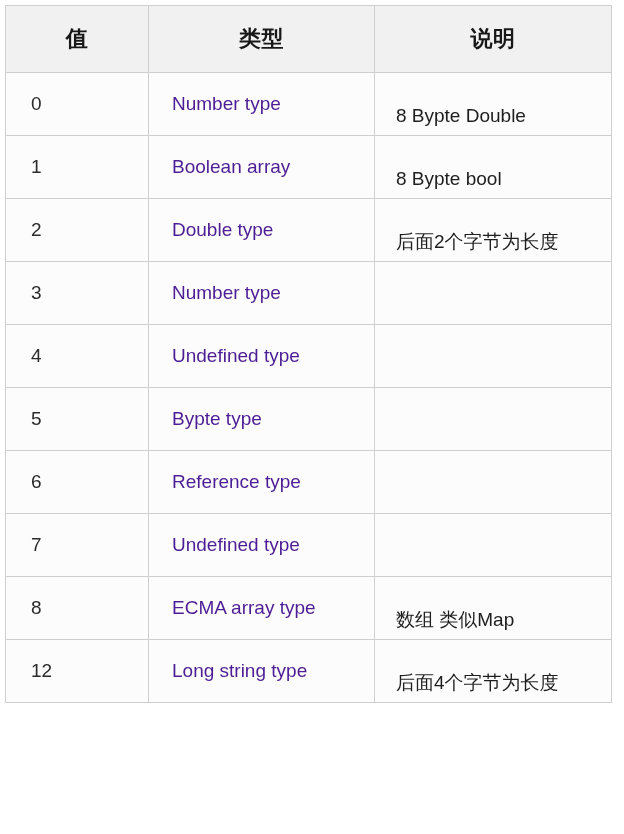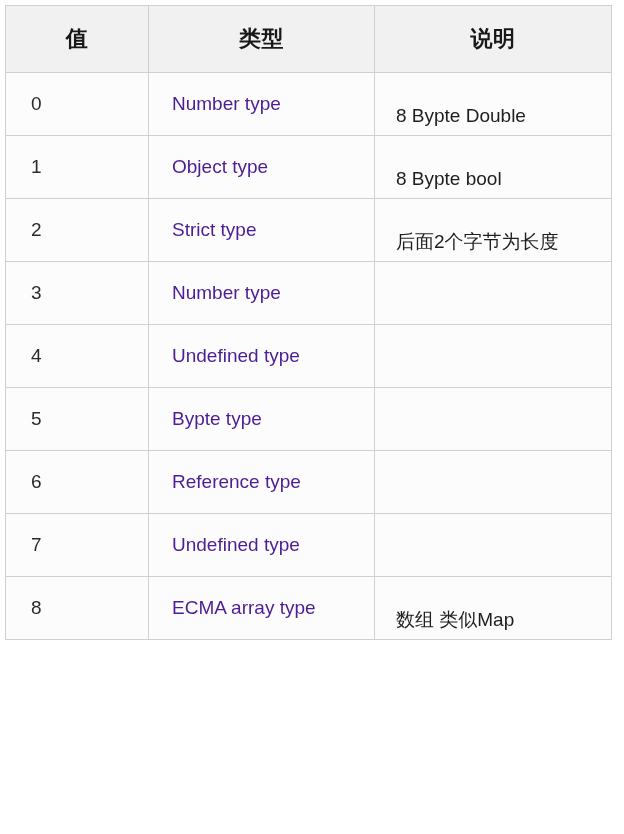--- a/index.html
+++ b/index.html
@@ -108,32 +108,32 @@
           </td>
         <td class="col-desc">
             <span class="cell-inner">8 Bypte Double</span>
           </td>
       </tr>
       <tr>
         <td class="col-value">
             <span class="cell-inner">1</span>
           </td>
         <td class="col-type">
-            <span class="cell-inner">Object type</span>
+            <span class="cell-inner">Boolean array</span>
           </td>
         <td class="col-desc">
             <span class="cell-inner">8 Bypte bool</span>
           </td>
       </tr>
       <tr>
         <td class="col-value">
             <span class="cell-inner">2</span>
           </td>
         <td class="col-type">
-            <span class="cell-inner">Strict type</span>
+            <span class="cell-inner">Double type</span>
           </td>
         <td class="col-desc">
             <span class="cell-inner">后面2个字节为长度</span>
           </td>
       </tr>
       <tr>
         <td class="col-value">
             <span class="cell-inner">3</span>
           </td>
         <td class="col-type">
@@ -189,17 +189,28 @@
       </tr>
       <tr>
         <td class="col-value">
             <span class="cell-inner">8</span>
           </td>
         <td class="col-type">
             <span class="cell-inner">ECMA array type</span>
           </td>
         <td class="col-desc">
             <span class="cell-inner">数组 类似Map</span>
+          </td>
+      </tr>
+      <tr>
+        <td class="col-value">
+            <span class="cell-inner">12</span>
+          </td>
+        <td class="col-type">
+            <span class="cell-inner">Long string type</span>
+          </td>
+        <td class="col-desc">
+            <span class="cell-inner">后面4个字节为长度</span>
           </td>
       </tr>
     </tbody>
   </table>
 </div>
 
 </body></html>

